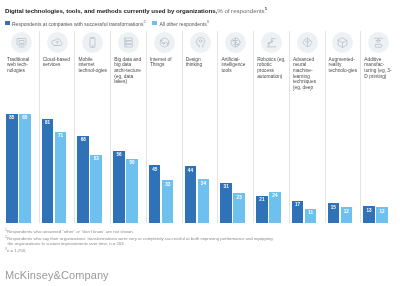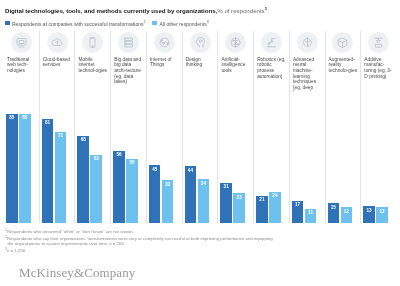--- a/index.html
+++ b/index.html
@@ -100,23 +100,23 @@
   .notes {
     padding: 5px 5px 0 5px;
     font-size: 4.3px; line-height: 5.4px; color: #8a8a8a;
   }
   .notes .sup { font-size: 3.4px; vertical-align: super; }
   .note-line { white-space: normal; }
   .note-indent { padding-left: 2.5px; }
 
   .brand {
     position: absolute;
-    left: 19px; bottom: 5px;
-    font-family: Liberation Serif, serif;
-    font-size: 13px; color: #9a9a9a; letter-spacing: 0.1px;
+    left: 5px; bottom: 5px;
+    font-family: Liberation Sans, sans-serif;
+    font-size: 11px; color: #9a9a9a; letter-spacing: 0.1px;
   }
 </style>
 </head>
 <body>
 
 <div class="page">
 
   <div class="title">
     <span>Digital technologies, tools, and methods currently used by organizations,</span><span class="sub">% of respondents</span><span class="sup">1</span>
   </div>

